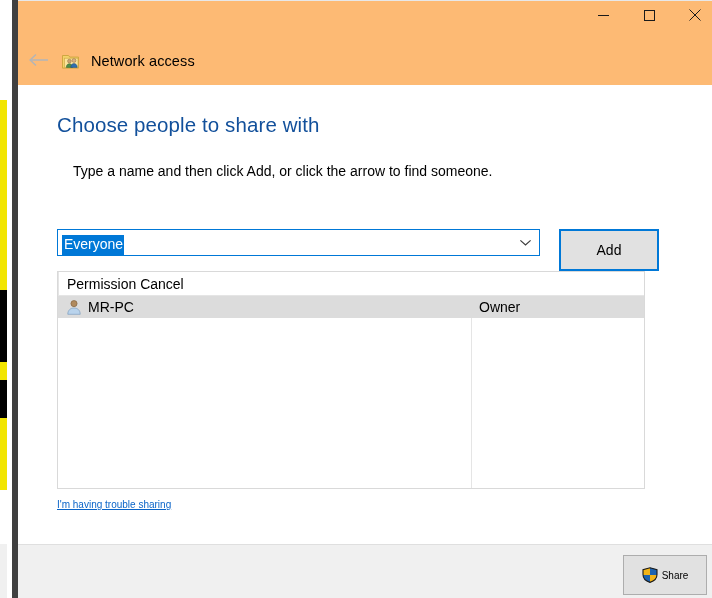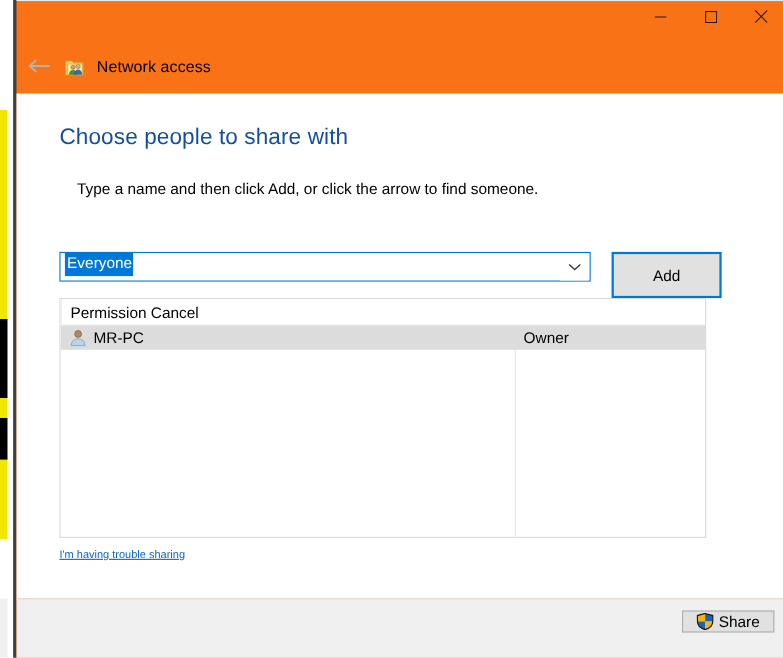--- a/index.html
+++ b/index.html
@@ -34,22 +34,22 @@
     background: #ffffff;
   }
 
   
   .window {
     position: absolute;
     left: 12px;
     top: 0;
     width: 700px;
     height: 598px;
-    background: #f97316;
-    border-left: 3px solid #404040;
+    background: #fdba74;
+    border-left: 6px solid #404040;
   }
   .win-topline {
     position: absolute; left: 0; top: 0; right: 0; height: 1px;
     background: #e8e8e8;
   }
 
   
   .caption {
     position: absolute;
     left: 0; top: 0;
@@ -130,21 +130,21 @@
     left: 39px; top: 144px;
     width: 627px; height: 27px;
   }
   .combo {
     position: absolute;
     left: 0; top: 0;
     width: 483px; height: 27px;
     border: 1px solid #0078d7;
     background: #ffffff;
     display: flex;
-    align-items: flex-start;
+    align-items: flex-end;
   }
   .combo-value {
     margin-left: 4px;
     font-size: 14px;
     color: #ffffff;
     background: #0078d7;
     padding: 1px 1px 2px 2px;
     line-height: 1.25;
     white-space: nowrap;
   }
@@ -241,25 +241,25 @@
     background: #f0f0f0;
     border-top: 1px solid #dfdfdf;
   }
   .footer-btns {
     position: absolute;
     right: 11px; top: 10px;
     display: flex;
     gap: 11px;
   }
   .fbtn {
-    height: 20px;
+    height: 40px;
     background: #e1e1e1;
     border: 1px solid #adadad;
     font-family: "Liberation Sans", sans-serif;
-    font-size: 14px;
+    font-size: 10px;
     color: #000000;
     display: flex;
     align-items: center;
     justify-content: center;
     cursor: default;
     padding: 0 10px;
     gap: 4px;
   }
   .fbtn.share { width: 84px; }
   .fbtn.cancel { width: 88px; }

